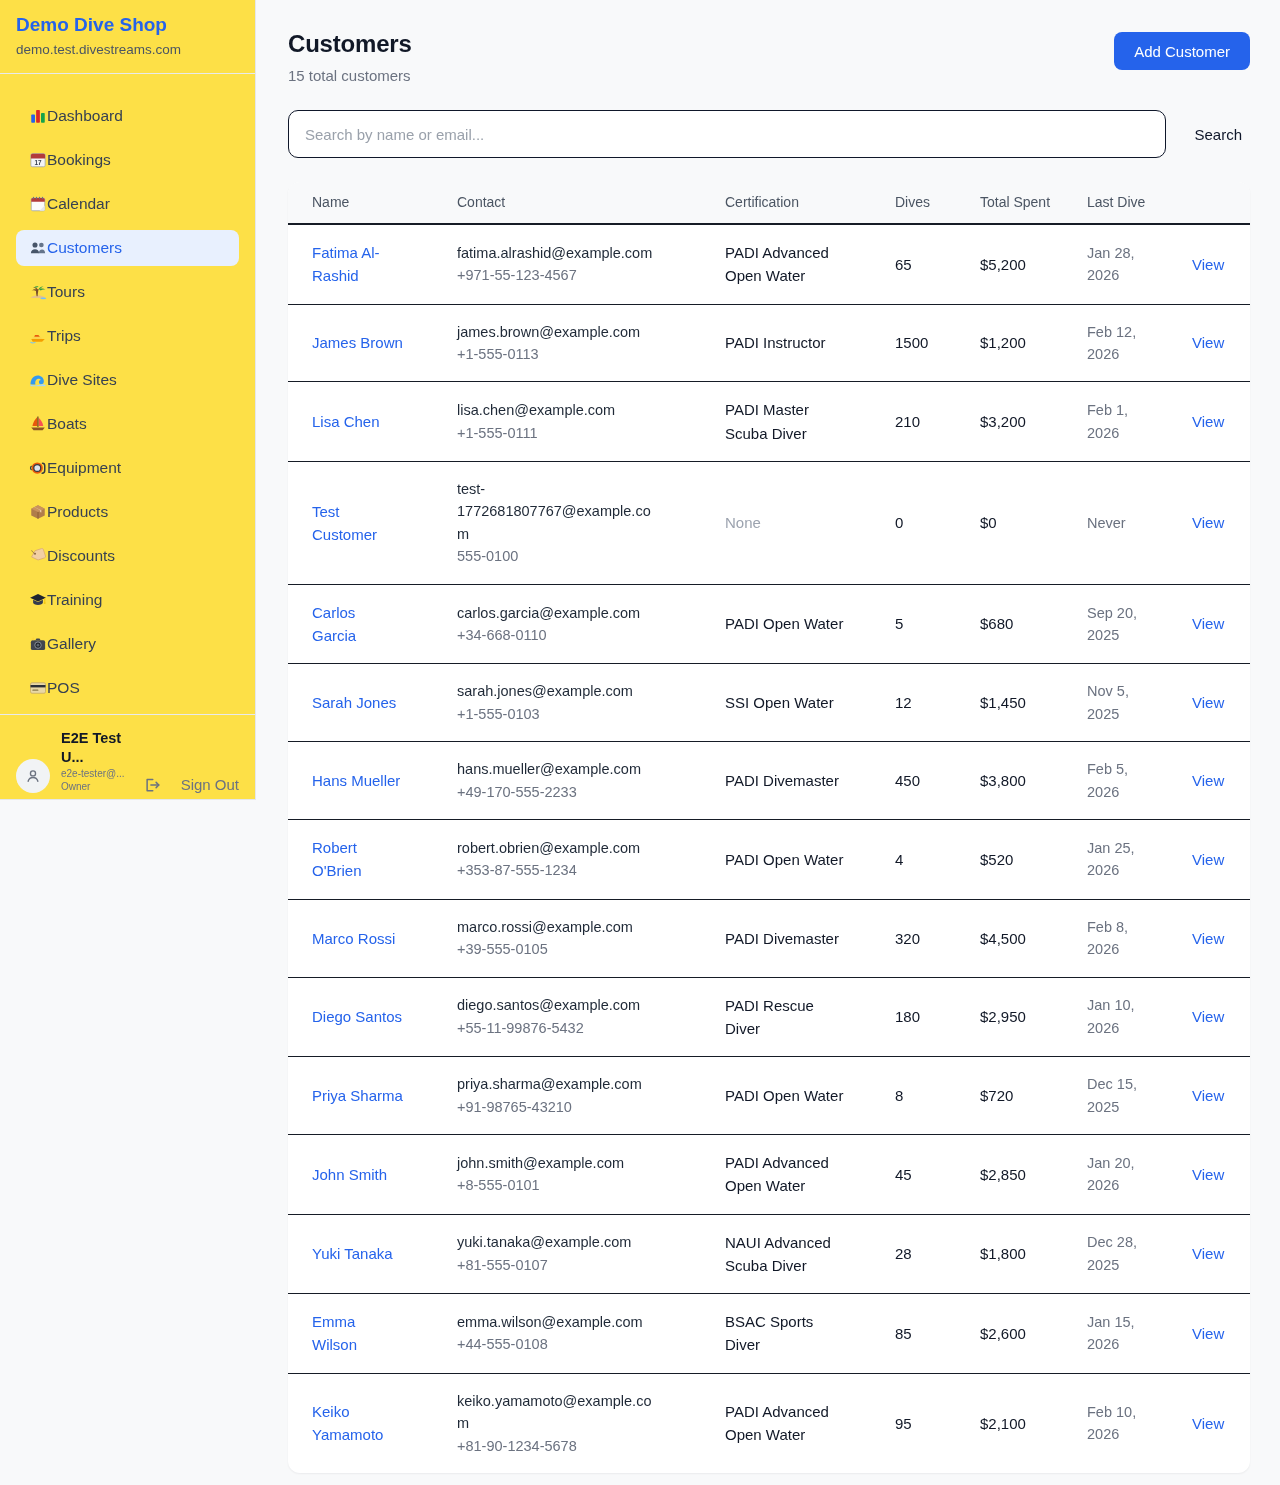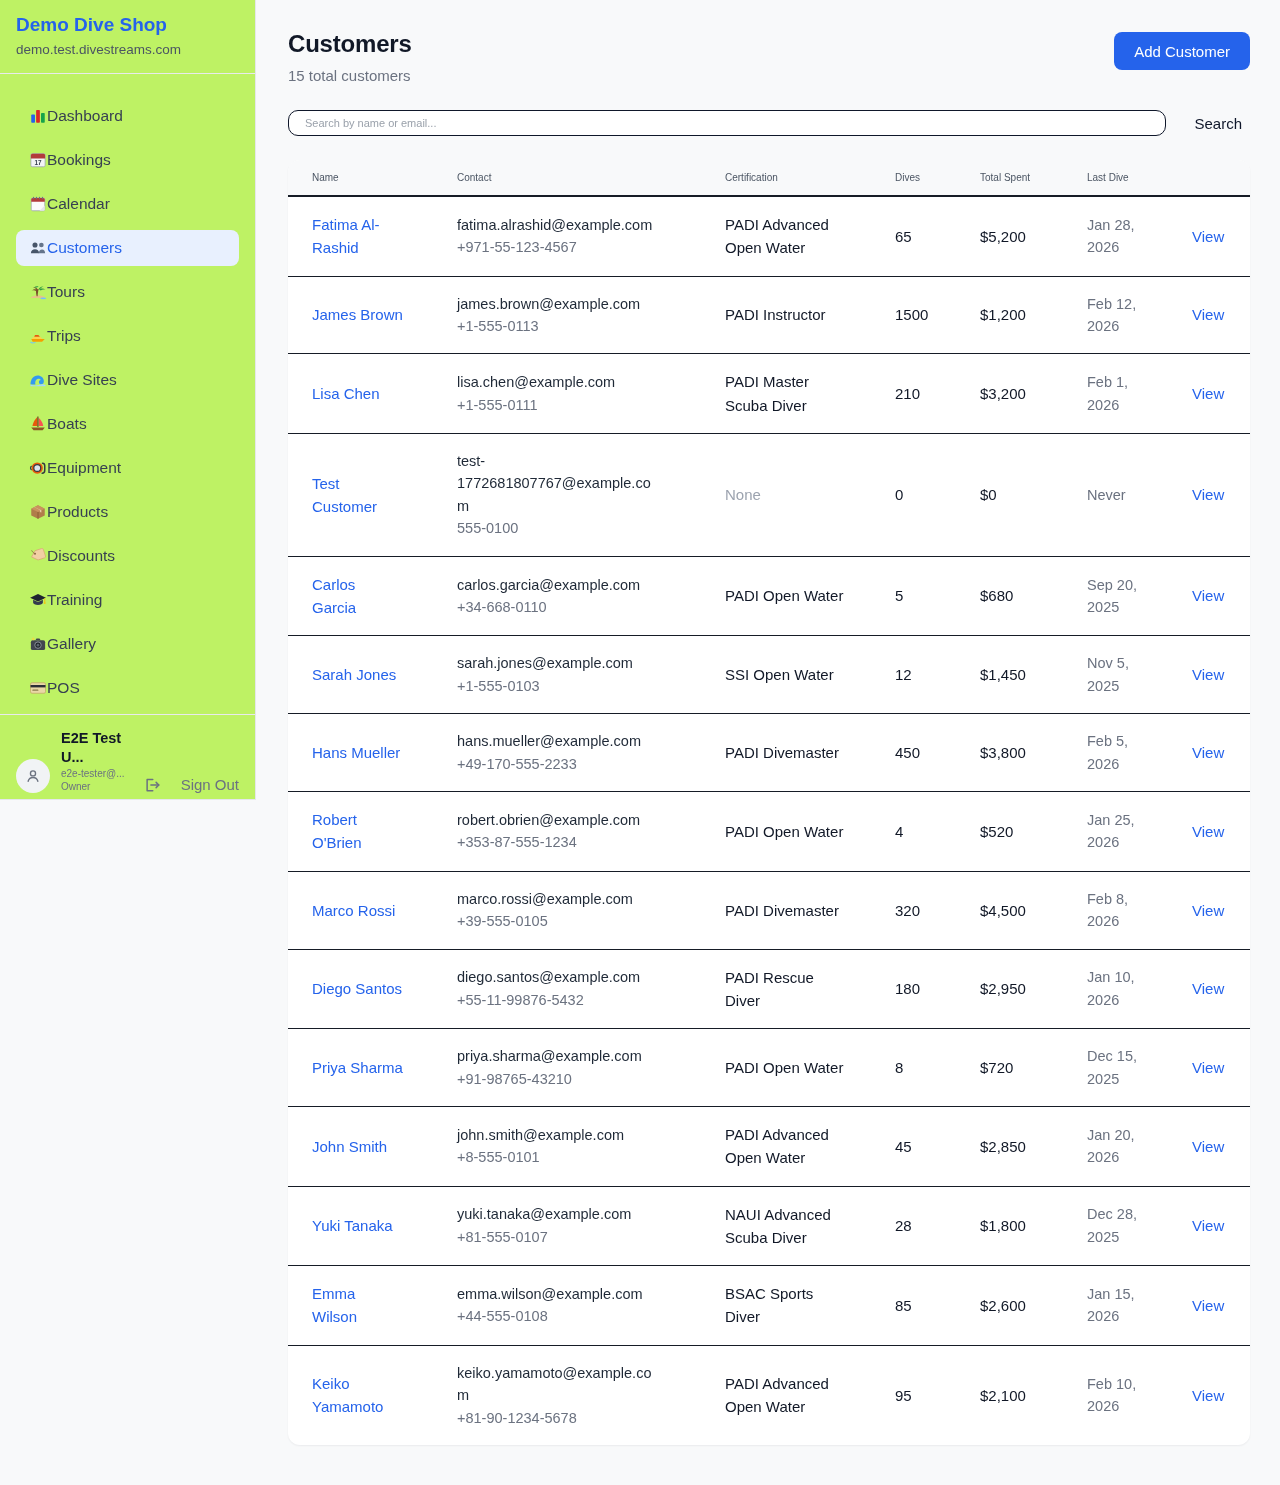--- a/index.html
+++ b/index.html
@@ -9,21 +9,21 @@
     background: #f8f9fa;
     position: relative;
     overflow: hidden;
     color: #111827;
   }
 
   
   .sidebar {
     position: absolute; left: 0; top: 0;
     width: 256px; height: 800px;
-    background: #bef264;
+    background: #fde047;
     border-right: 1px solid #e5e7eb;
     border-bottom: 1px solid #e5e7eb;
     display: flex; flex-direction: column;
   }
   .sidebar-header { padding: 14px 16px 16px; border-bottom: 1px solid #e8eaed; }
   .shop-name { font-size: 19px; font-weight: 700; color: #2563eb; }
   .shop-domain { font-size: 13.5px; color: #4b5563; margin-top: 6px; }
   .sidebar-nav { flex: 1; padding: 24px 16px 0; }
   .nav-item {
     display: flex; align-items: center; 
@@ -59,42 +59,42 @@
   .page-title { font-size: 24px; font-weight: 700; color: #111827; letter-spacing: -0.2px; }
   .page-subtitle { font-size: 15px; color: #6b7280; margin-top: 9px; }
   .add-btn {
     background: #2563eb; color: #ffffff; border: none; cursor: pointer;
     font-family: inherit; font-size: 15px; font-weight: 500;
     height: 38px; padding: 0 20px; border-radius: 8px; margin-top: 2px;
   }
 
   .search-row { display: flex; align-items: center; margin-top: 26px; }
   .search-input {
-    flex: 1; height: 26px;
+    flex: 1; height: 48px;
     border: 1px solid #0f172a; border-radius: 10px;
-    padding: 0 16px; font-size: 11px; font-family: inherit;
+    padding: 0 16px; font-size: 15px; font-family: inherit;
     color: #111827; background: #ffffff; outline: none;
   }
   .search-input::placeholder { color: #9aa1ab; }
   .search-btn {
     margin-left: 28px; margin-right: 8px;
     background: none; border: none; cursor: pointer;
     font-family: inherit; font-size: 15px; color: #0f172a;
   }
 
   
   .table-card {
     margin-top: 24px; background: #ffffff;
     border-radius: 12px; overflow: hidden;
     box-shadow: 0 1px 2px rgba(16,24,40,.06);
   }
   table { width: 100%; border-collapse: collapse; table-layout: fixed; }
   thead th {
     background: #f8f9fa; text-align: left; font-weight: 400;
-    font-size: 10px; color: #4b5563;
+    font-size: 14px; color: #4b5563;
     padding: 10px 8px 10px 24px; line-height: 1.5;
     border-bottom: 2px solid #161c26; vertical-align: middle;
   }
   tbody td {
     padding: 16px 0 16px 24px; vertical-align: middle;
     font-size: 15px; color: #111827; line-height: 1.55;
     border-bottom: 1px solid #161c26;
   }
   tbody tr:last-child td { border-bottom: none; }
   td.name-cell { padding-right: 30px; }

